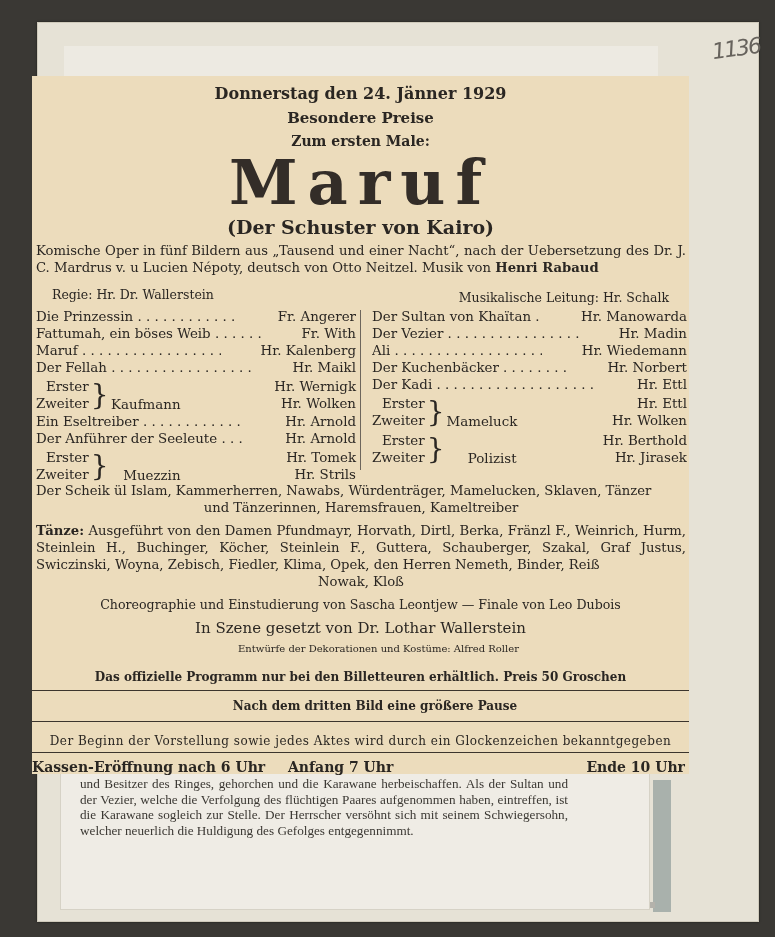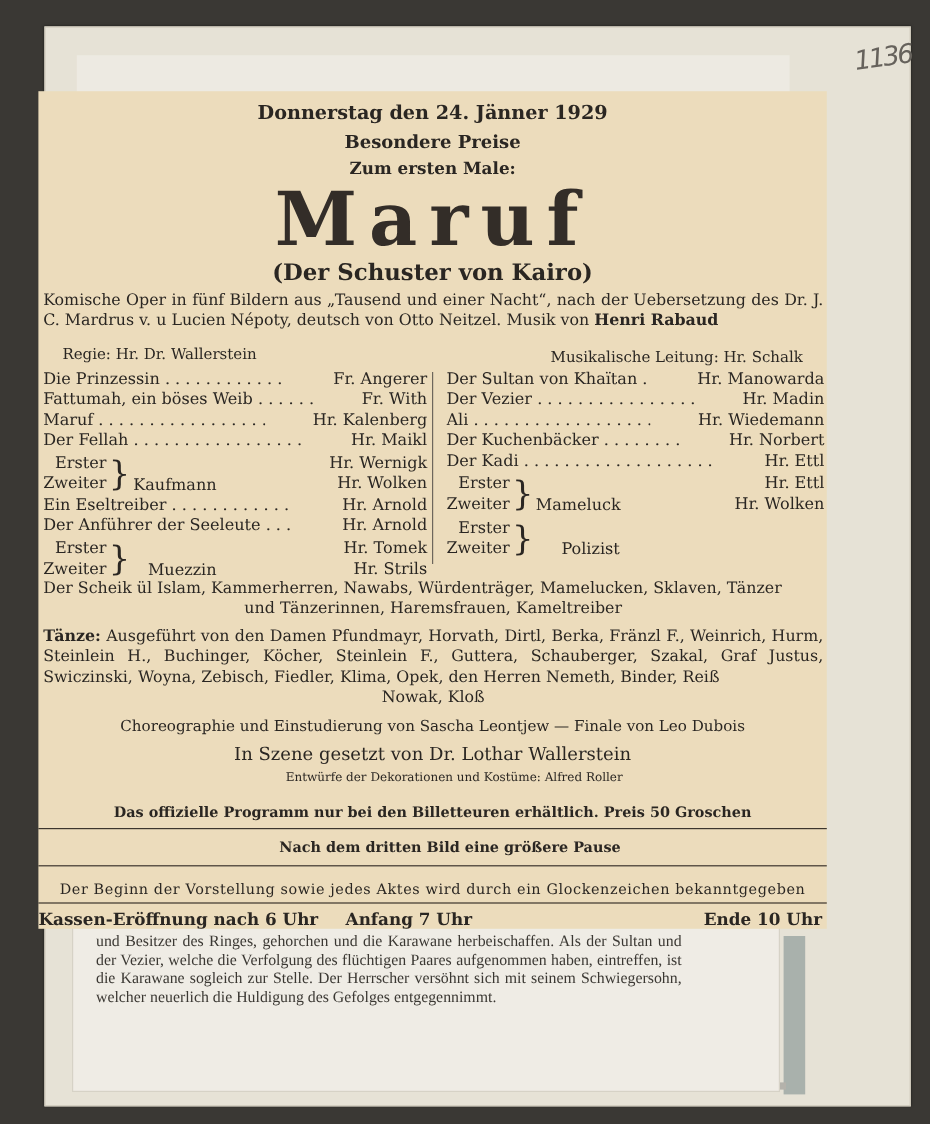--- a/index.html
+++ b/index.html
@@ -164,20 +164,24 @@
           <span>Hr. Wolken</span>
         </div>
     </div>
     <div class="grp">
       <div class="labels">
           <span>Erster</span>
           <span>Zweiter</span>
         </div>
       <span class="brace">}</span>
       <span class="name">Polizist</span>
+      <div class="actors" style="align-items:flex-end">
+          <span>Hr. Berthold</span>
+          <span>Hr. Jirasek</span>
+        </div>
     </div>
   </div>
 
   <div class="extras">
     <span>Der Scheik ül Islam, Kammerherren, Nawabs, Würdenträger, Mamelucken, Sklaven, Tänzer</span>
     <span class="c">und Tänzerinnen, Haremsfrauen, Kameltreiber</span>
   </div>
 
   <div class="dances">
     <span class="lbl">Tänze:</span>

